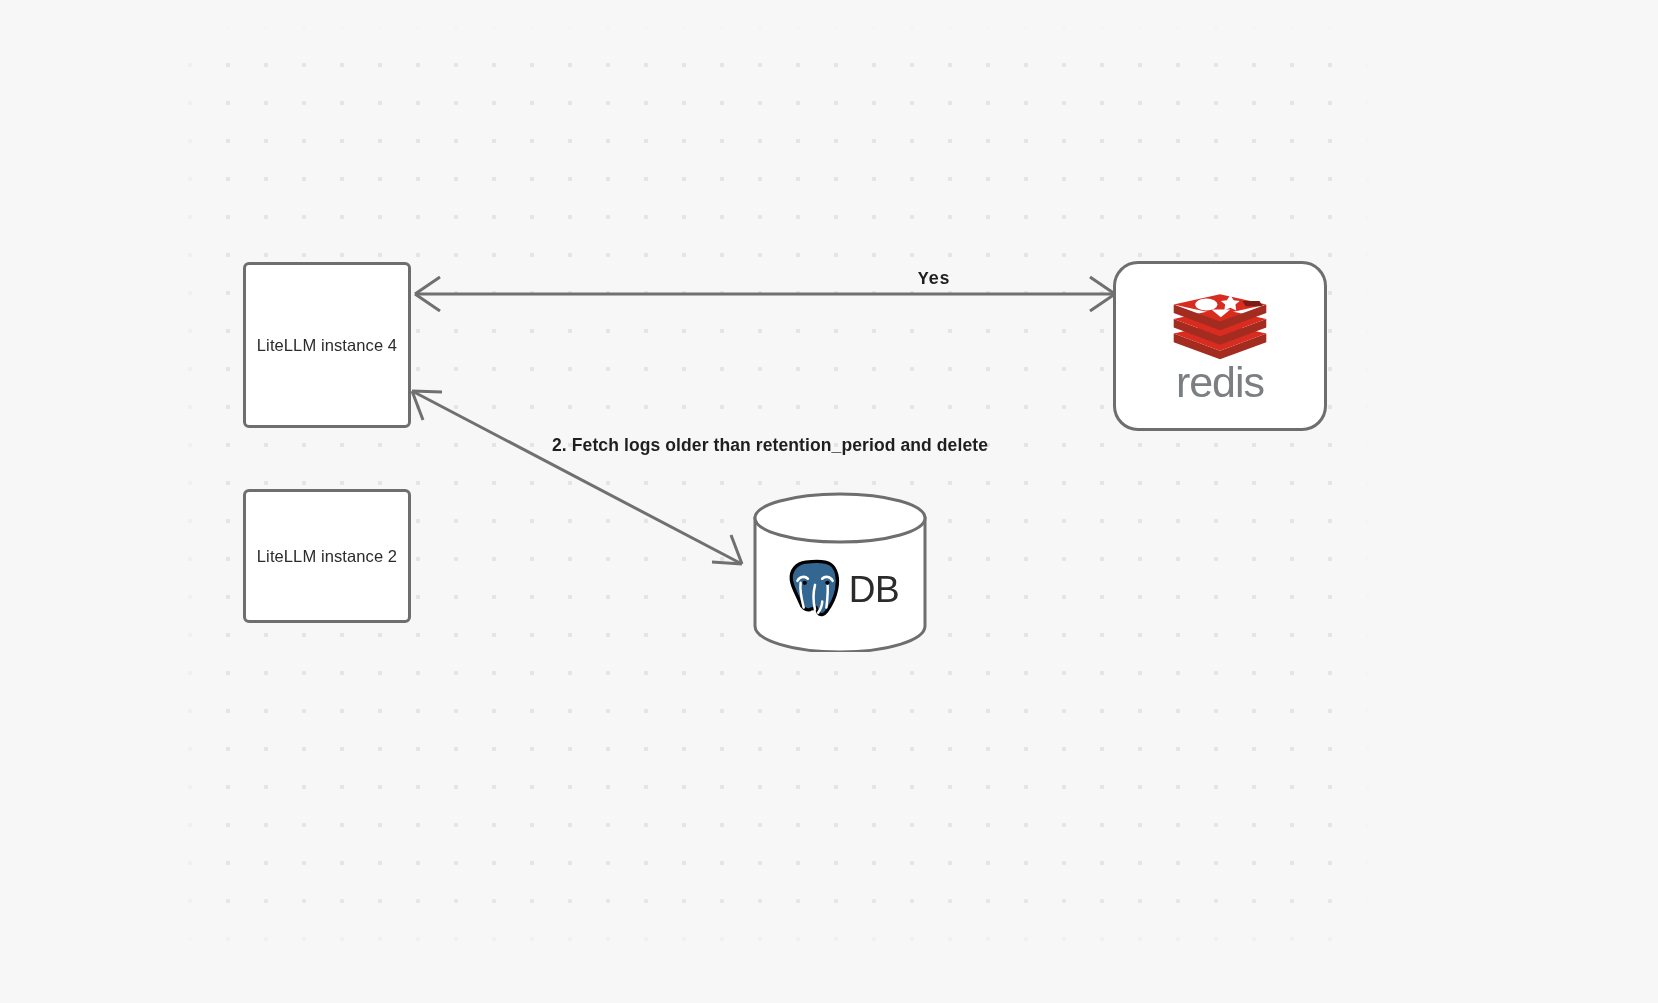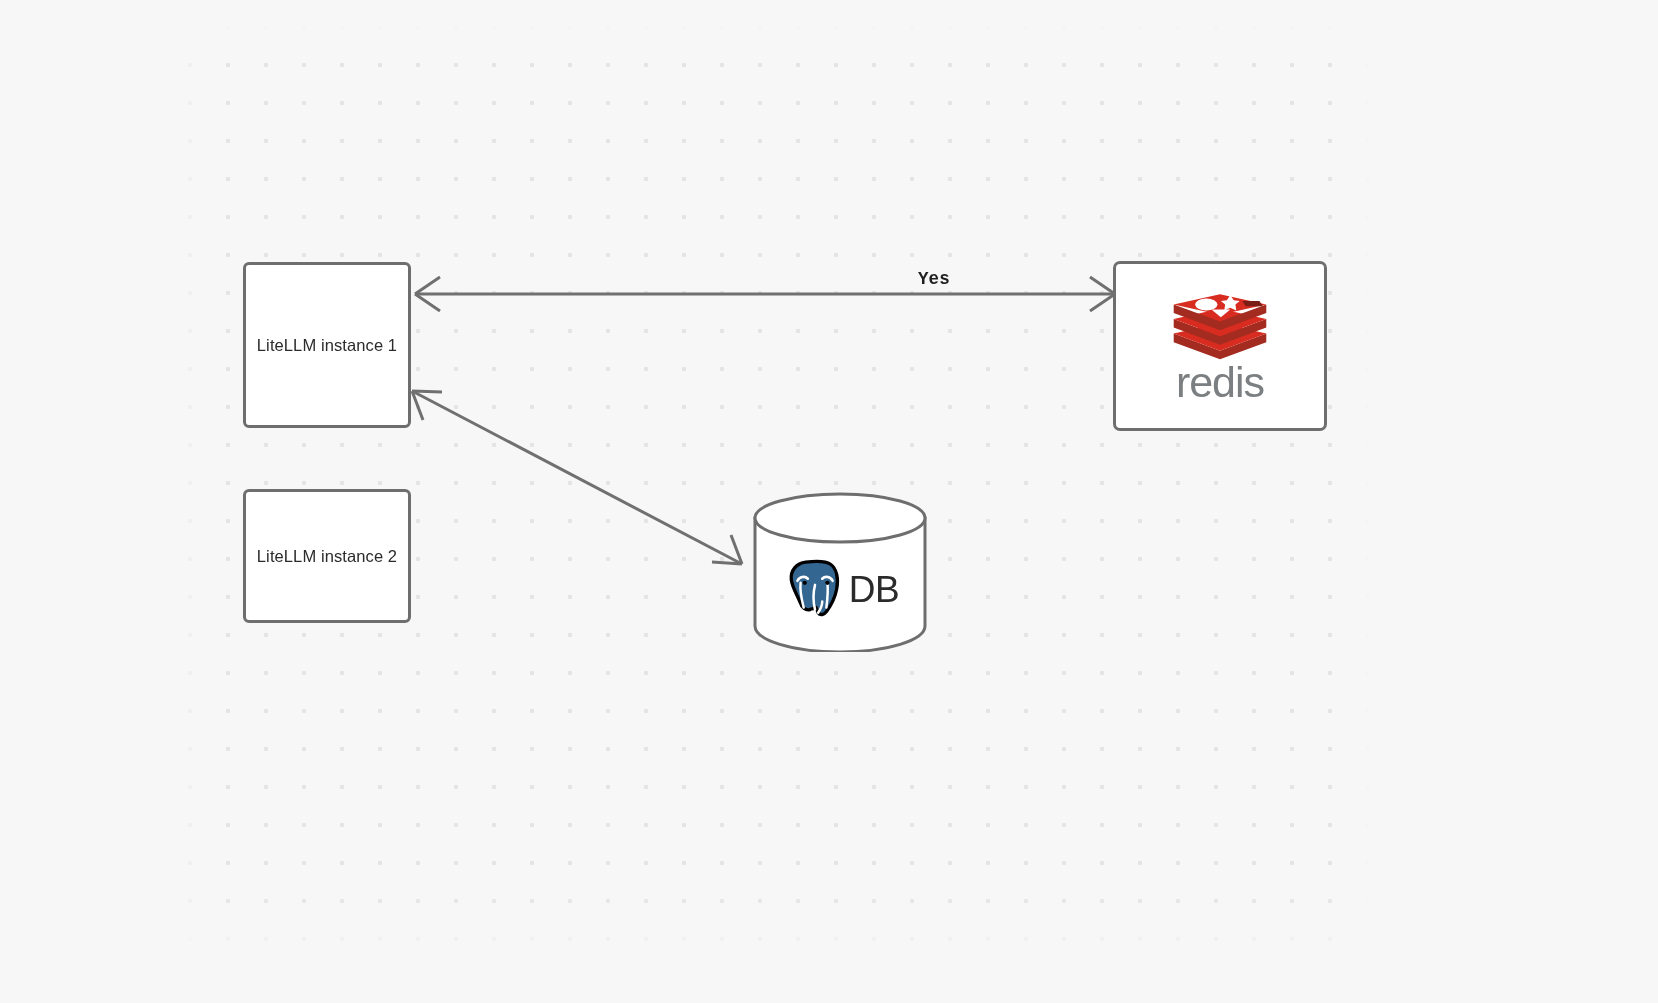--- a/index.html
+++ b/index.html
@@ -48,21 +48,21 @@
   }
 
   .redis-node {
     position: absolute;
     left: 1113px;
     top: 261px;
     width: 214px;
     height: 170px;
     background: #ffffff;
     border: 3px solid #6e6e6e;
-    border-radius: 7px;
+    border-radius: 25px;
     box-sizing: border-box;
     display: flex;
     flex-direction: column;
     align-items: center;
     justify-content: center;
     z-index: 20;
   }
   .redis-mark { width: 104px; height: 72px; margin-bottom: 2px; }
   .redis-word {
     font-size: 43px;
@@ -140,21 +140,21 @@
     <g>
       <line x1="414" y1="392" x2="740" y2="563" stroke="#707070" stroke-width="3"></line>
 
       <path d="M 412 391 L 442 392 M 412 391 L 423 420" stroke="#707070" stroke-width="3" fill="none"></path>
 
       <path d="M 742 564 L 712 562 M 742 564 L 731 535" stroke="#707070" stroke-width="3" fill="none"></path>
     </g>
   </svg>
 
   <div class="node-box" style="left:243px; top:262px; width:168px; height:166px;">
-    <span class="node-label">LiteLLM instance 1</span>
+    <span class="node-label">LiteLLM instance 4</span>
   </div>
 
   <div class="node-box" style="left:243px; top:489px; width:168px; height:134px;">
     <span class="node-label">LiteLLM instance 2</span>
   </div>
 
 
   <div class="redis-node">
     <svg class="redis-mark" viewBox="0 0 120 84">
 
@@ -198,18 +198,21 @@
         <circle cx="23" cy="26" r="2.1" fill="#000000"></circle>
         <circle cx="45" cy="26" r="2.1" fill="#000000"></circle>
         <path d="M30 54 C31 58 33 60 35 60" stroke="#ffffff" stroke-width="2.2" fill="none" stroke-linecap="round"></path>
       </svg>
       <span class="db-word">DB</span>
     </div>
   </div>
 
   <div class="edge-label" style="left:918px; top:269px;font-family:Liberation Mono, monospace;">Yes</div>
 
+  <div class="edge-label" style="left:552px; top:435px;">
+    <span class="num">2.</span><span>Fetch logs older than retention_period and delete</span>
+  </div>
 
   <div class="edge-fade top"></div>
   <div class="edge-fade bottom"></div>
   <div class="edge-fade left"></div>
   <div class="edge-fade right"></div>
 </div>
 
 </body></html>

